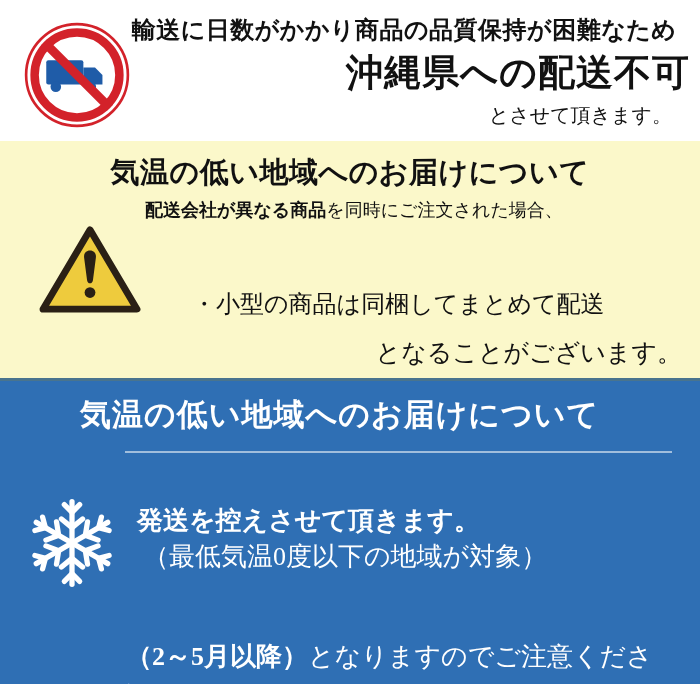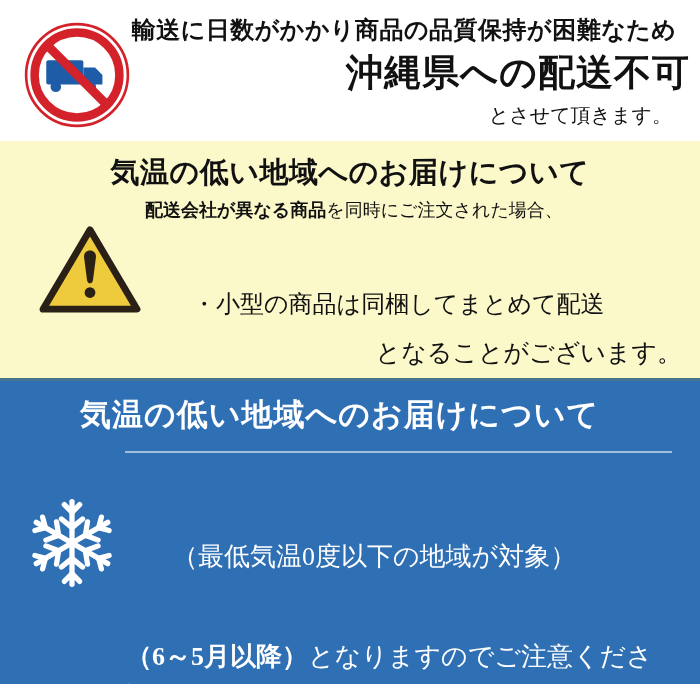--- a/index.html
+++ b/index.html
@@ -29,21 +29,21 @@
   .s2-bullet-1{left:192px;top:110px;font-size:24px;}
   .s2-bullet-2{left:192px;top:147px;font-size:24px;}
   .s2-footer{right:18px;top:195px;text-align:right;font-size:25px;}
 
   
   .snow-icon{left:24px;top:112px;width:96px;height:100px;}
   .s3-heading{left:80px;right:80px;top:13px;font-size:31px;font-weight:800;letter-spacing:1px;}
   .s3-underline{left:125px;right:28px;top:70px;height:2px;background:rgba(255,255,255,.55);}
   .s3-line1{left:137px;top:84px;font-size:26px;}
   .s3-line2{left:137px;top:122px;font-size:26px;font-weight:700;}
-  .s3-line3{left:143px;top:158px;font-size:26px;font-weight:400;margin-left:29px;}
+  .s3-line3{left:143px;top:158px;font-size:26px;font-weight:400;}
   .s3-line4{left:137px;top:220px;font-size:26px;}
   .s3-line5{left:126px;top:258px;font-size:26px;font-weight:500;}
 
   .b{font-weight:700;}
   .r{font-weight:400;}
 </style>
 </head>
 <body>
 
 <div class="page">
@@ -115,19 +115,20 @@
           <g transform="rotate(300,50,50)">
               <line x1="50" y1="50" x2="50" y2="7"></line>
               <path d="M39,25 L50,34 M61,25 L50,34"></path>
               <path d="M42,10 L50,18 M58,10 L50,18"></path>
             </g>
         </g>
       </svg>
     </div>
     <div class="abs s3-heading">気温の低い地域へのお届けについて</div>
     <div class="abs s3-underline"></div>
+    <div class="abs s3-line2">発送を控えさせて頂きます。</div>
     <div class="abs s3-line3">（最低気温0度以下の地域が対象）</div>
     <div class="abs s3-line5">
-      <span class="b">（6～5月以降）</span><span>となりますのでご注意ください。</span>
+      <span class="b">（2～5月以降）</span><span>となりますのでご注意ください。</span>
     </div>
   </section>
 
 </div>
 
 </body></html>

